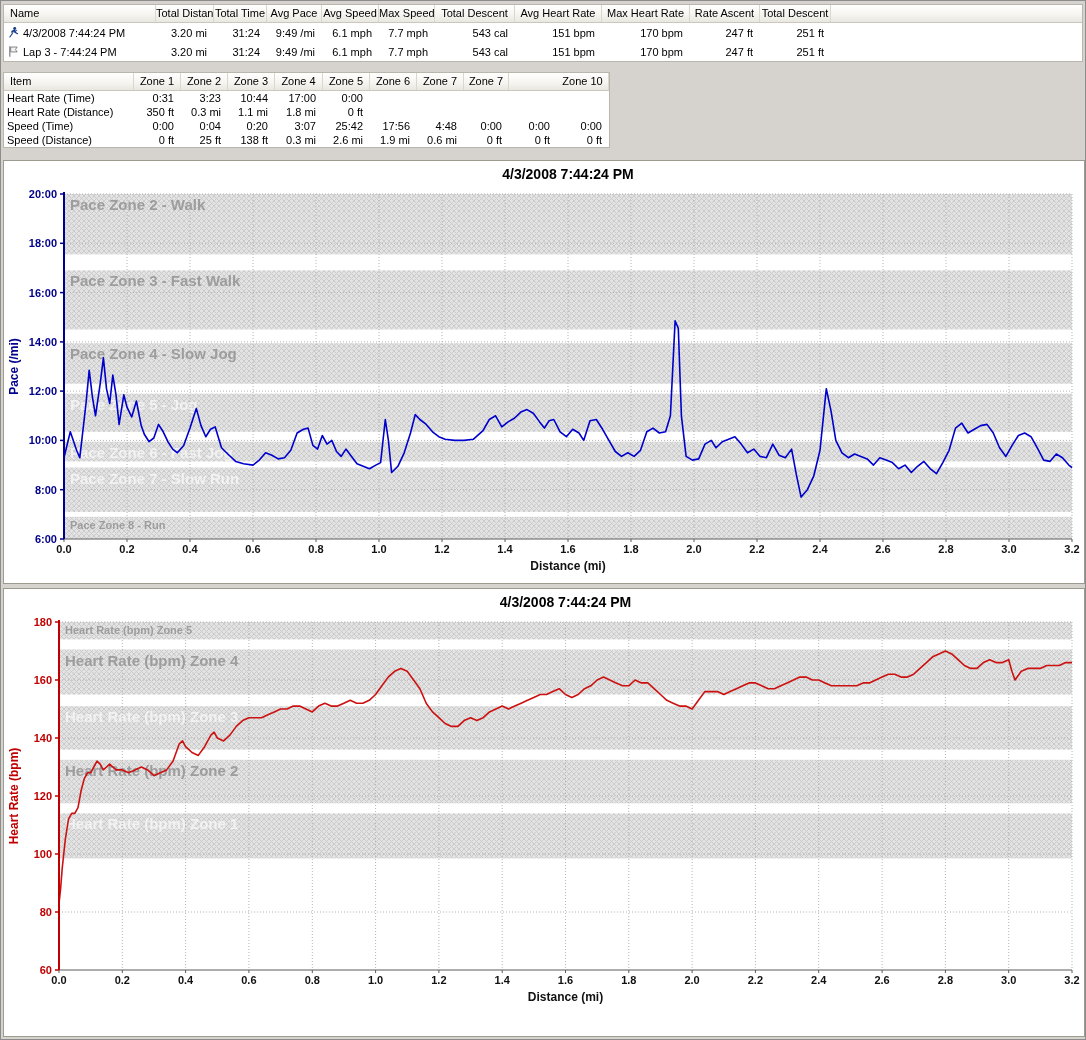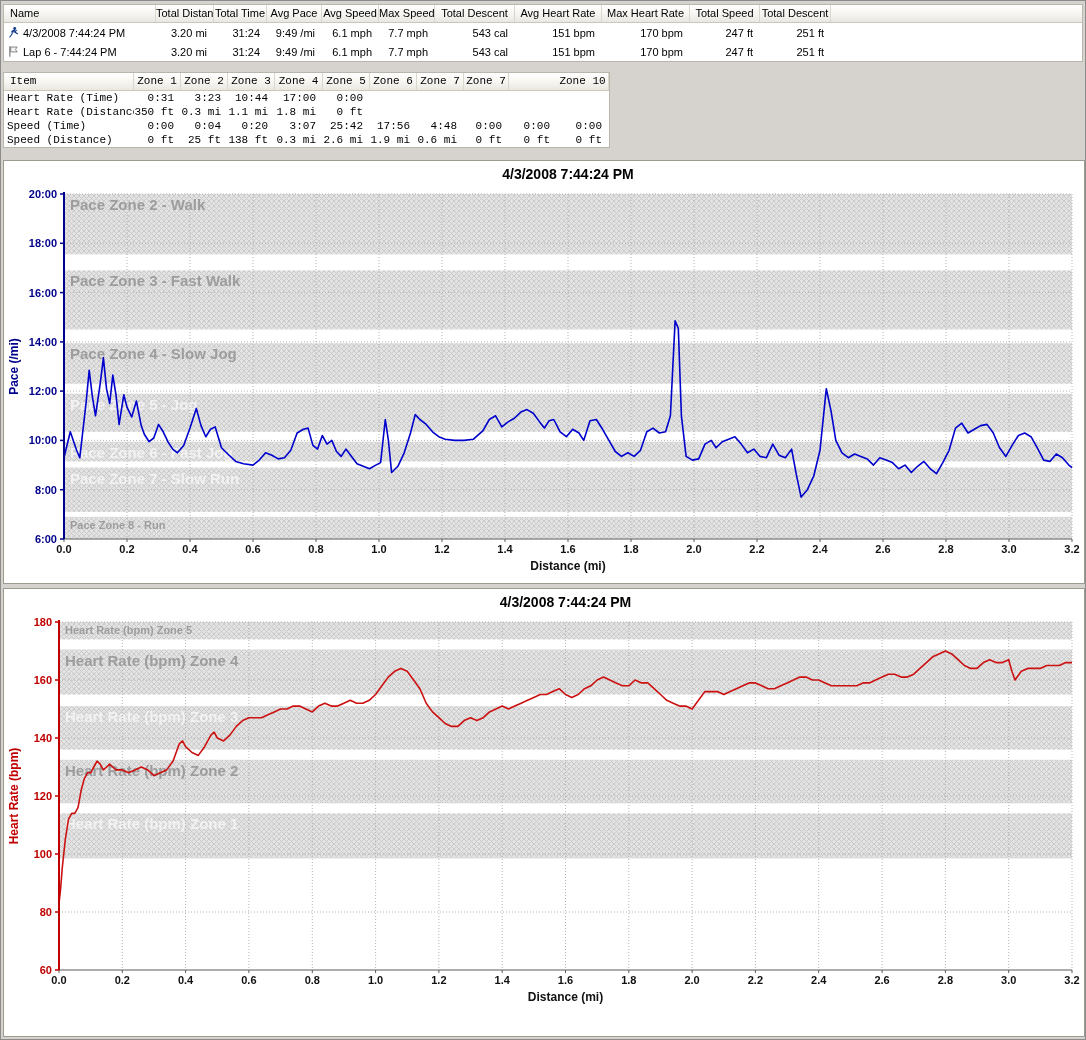--- a/index.html
+++ b/index.html
@@ -3,21 +3,21 @@
 <meta charset="utf-8">
 <style>
   * { margin:0; padding:0; box-sizing:border-box; }
   html,body { width:1086px; height:1040px; }
   body { font-family:"Liberation Sans",sans-serif; background:#D6D3CE; position:relative; overflow:hidden; }
   .window { position:absolute; inset:0; border:1px solid #8C8C8C; background:#D6D3CE; }
 
   
   .listview { position:absolute; background:#FFFFFF; border:1px solid #B9B6AD; overflow:hidden; }
   .lv-summary { left:2px; top:3px; width:1080px; height:58px; }
-  .lv-zones   { left:2px; top:71px; width:607px; height:76px;font-family:Liberation Mono, monospace; }
+  .lv-zones   { left:2px; top:71px; width:607px; height:76px; }
   .lv-header { display:flex; height:18px; background:linear-gradient(180deg,#FFFFFF 0%,#F6F5F1 55%,#E9E7E0 100%); border-bottom:1px solid #CBC7BC; }
   .lv-hcell { flex:none; font-size:11px; line-height:17px; color:#000; text-align:center; border-right:1px solid #DAD7CD; overflow:hidden; white-space:nowrap; }
   .lv-hcell.first { text-align:left; padding-left:6px; }
   .lv-hcell.fill { flex:1 1 auto; border-right:none; }
   .lv-row { display:flex; background:#FFFFFF; }
   .lv-cell { flex:none; font-size:11px; color:#000; overflow:hidden; white-space:nowrap; display:flex; align-items:center; }
   .lv-cell.num { justify-content:flex-end; padding-right:7px; }
   .lv-cell.first { justify-content:flex-start; padding-left:3px; gap:3px; }
   .row-icon { flex:none; }
 
@@ -39,21 +39,21 @@
     <div class="lv-header">
         <div class="lv-hcell first" style="width: 152px;">Name</div>
         <div class="lv-hcell" style="width: 58px;">Total Distance</div>
         <div class="lv-hcell" style="width: 53px;">Total Time</div>
         <div class="lv-hcell" style="width: 55px;">Avg Pace</div>
         <div class="lv-hcell" style="width: 57px;">Avg Speed</div>
         <div class="lv-hcell" style="width: 56px;">Max Speed</div>
         <div class="lv-hcell" style="width: 80px;">Total Descent</div>
         <div class="lv-hcell" style="width: 87px;">Avg Heart Rate</div>
         <div class="lv-hcell" style="width: 88px;">Max Heart Rate</div>
-        <div class="lv-hcell" style="width: 70px;">Total Speed</div>
+        <div class="lv-hcell" style="width: 70px;">Rate Ascent</div>
         <div class="lv-hcell" style="width: 71px;">Total Descent</div>
         <div class="lv-hcell fill"></div>
       </div>
     <div class="lv-body">
         <div class="lv-row" style="height: 19px;">
           <div class="lv-cell first" style="width: 152px;">
             <svg class="row-icon" width="13" height="13" viewBox="0 0 16 16">
               <circle cx="9.5" cy="3" r="1.8" fill="#123C8C"></circle>
               <path d="M3.5 13.5 L6.5 9.5 L6 6.5 L9 5 L10.5 8 L13 9.5 M6 6.5 L9.5 7.5 L11.5 5.5" stroke="#123C8C" stroke-width="1.4" fill="none" stroke-linecap="round"></path>
             </svg>
@@ -69,21 +69,21 @@
           <div class="lv-cell num" style="width: 88px;">170 bpm</div>
           <div class="lv-cell num" style="width: 70px;">247 ft</div>
           <div class="lv-cell num" style="width: 71px;">251 ft</div>
         </div>
         <div class="lv-row" style="height: 19px;">
           <div class="lv-cell first" style="width: 152px;">
             <svg class="row-icon" width="13" height="13" viewBox="0 0 16 16">
               <path d="M3.5 1.5 V14.5" stroke="#6B6B6B" stroke-width="1.3"></path>
               <path d="M4.5 2.5 H12.5 L10.5 5.5 L12.5 8.5 H4.5 Z" fill="#F4F4F4" stroke="#6B6B6B" stroke-width="1"></path>
             </svg>
-            <span>Lap 6 - 7:44:24 PM</span>
+            <span>Lap 3 - 7:44:24 PM</span>
           </div>
           <div class="lv-cell num" style="width: 58px;">3.20 mi</div>
           <div class="lv-cell num" style="width: 53px;">31:24</div>
           <div class="lv-cell num" style="width: 55px;">9:49 /mi</div>
           <div class="lv-cell num" style="width: 57px;">6.1 mph</div>
           <div class="lv-cell num" style="width: 56px;">7.7 mph</div>
           <div class="lv-cell num" style="width: 80px;">543 cal</div>
           <div class="lv-cell num" style="width: 87px;">151 bpm</div>
           <div class="lv-cell num" style="width: 88px;">170 bpm</div>
           <div class="lv-cell num" style="width: 70px;">247 ft</div>

